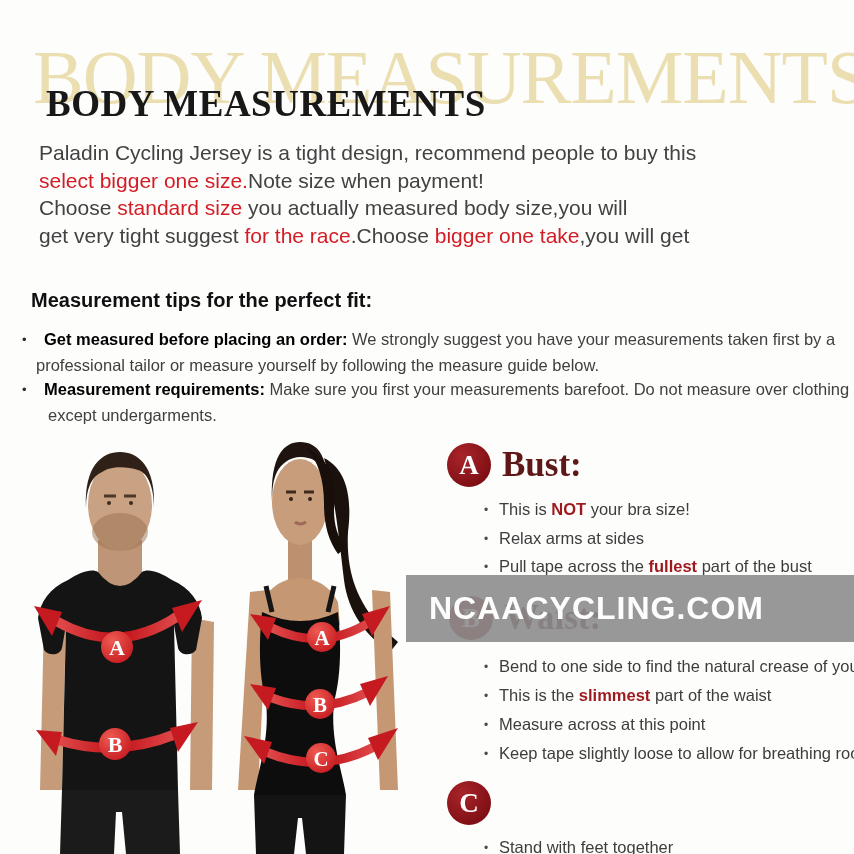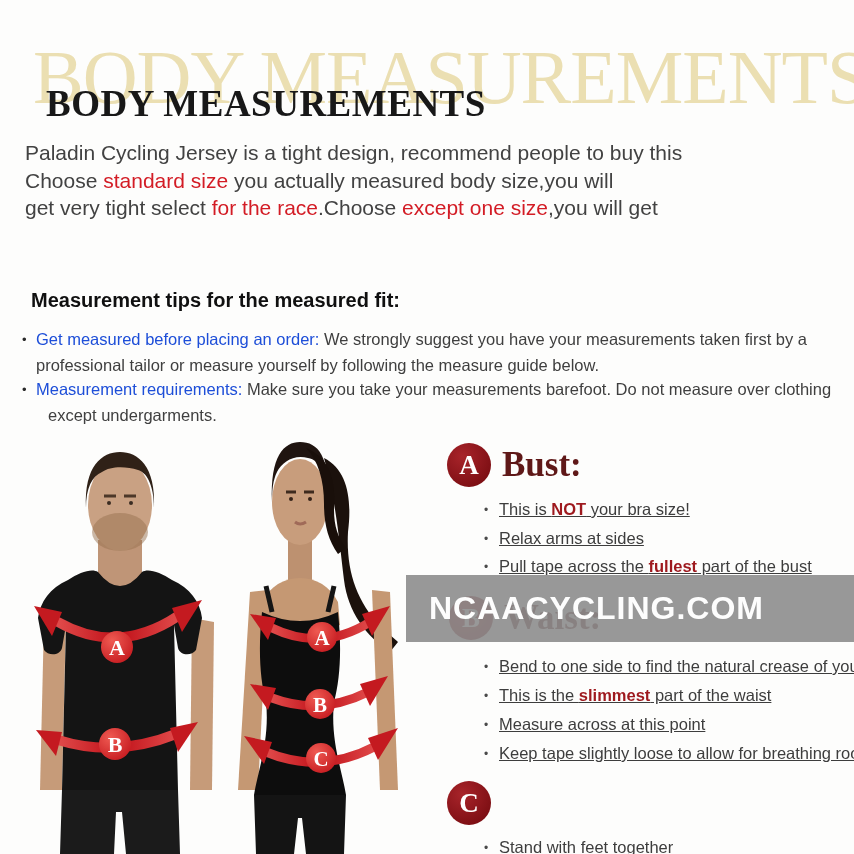--- a/index.html
+++ b/index.html
@@ -14,54 +14,54 @@
     color:#ebdfb2;letter-spacing:-1px;
   }
   
   .title{
     position:absolute;left:46px;top:82px;margin:0;white-space:nowrap;
     font-family:"Liberation Serif",serif;font-size:37px;font-weight:bold;
     color:#181818;letter-spacing:0.5px;
   }
   
   .intro{
-    position:absolute;left:25px;top:139px;
+    position:absolute;left:39px;top:139px;
     font-size:21px;line-height:27.6px;color:#424242;white-space:nowrap;
   }
   .intro .red{color:#d31c25;}
   
   .tips-heading{
     position:absolute;left:31px;top:289px;margin:0;
     font-size:20px;font-weight:bold;color:#101010;white-space:nowrap;
   }
   .tip{position:absolute;left:22px;width:1100px;font-size:16.5px;line-height:25.5px;color:#3f3f3f;}
   .tip-line1{white-space:nowrap;}
   .dot2{display:inline-block;width:14px;color:#2a2a2a;font-size:13px;vertical-align:1px;}
-  .tip-lead{font-weight:normal;color:#1d4ed8;}
+  .tip-lead{font-weight:bold;color:#000000;margin-left:8px;}
   .tip-cont{white-space:nowrap;}
   .tip-cont.c1{margin-left:14px;}
   .tip-cont.c2{margin-left:26px;}
   
   .figures{position:absolute;left:0;top:440px;z-index:0;}
   
   .sec{position:absolute;display:flex;align-items:center;gap:11px;z-index:1;}
   .sec-a{left:447px;top:443px;}
   .sec-b{left:449px;top:596px;}
   .sec-c{left:447px;top:781px;}
   .badge{
     width:44px;height:44px;border-radius:50%;flex:0 0 44px;
     display:flex;align-items:center;justify-content:center;
     background:radial-gradient(circle at 35% 30%, #a8242a 0%, #7e0f14 75%);
     color:#ffffff;font-family:"Liberation Serif",serif;font-size:27px;font-weight:bold;
   }
   .sec-heading{
     font-family:"Liberation Serif",serif;font-size:35px;font-weight:bold;
     color:#5f1818;white-space:nowrap;
   }
-  .bullets{position:absolute;left:484px;font-size:16.5px;color:#3d3d3d;z-index:1;text-decoration:underline;}
+  .bullets{position:absolute;left:484px;font-size:16.5px;color:#3d3d3d;z-index:1;}
   .bul-a{top:496px;line-height:27.5px;}
   .bul-b{top:652px;line-height:28px;}
   .bul-c{top:833px;line-height:28px;}
   .bullet{white-space:nowrap;}
   .bullet .dot{display:inline-block;width:15px;color:#4a4a4a;font-size:12px;vertical-align:1px;}
   .em{color:#9e191e;font-weight:bold;}
   
   .band{
     position:absolute;left:406px;top:575px;width:465px;height:67px;
     background:rgba(141,141,141,0.90);z-index:2;
@@ -75,36 +75,37 @@
 </head>
 <body>
 
 <div class="page">
 
   <div class="wm-title">BODY MEASUREMENTS</div>
   <h1 class="title">BODY MEASUREMENTS</h1>
 
   <div class="intro">
       <div class="line"><span>Paladin Cycling Jersey is a tight design, recommend people to buy this</span></div>
+      <div class="line"><span class="red">select bigger one size.</span><span>Note size when payment!</span></div>
       <div class="line"><span>Choose </span><span class="red">standard size</span><span> you actually measured body size,you will</span></div>
-      <div class="line"><span>get very tight select </span><span class="red">for the race</span><span>.Choose </span><span class="red">except one size</span><span>,you will get</span></div>
-    </div>
-
-  <h2 class="tips-heading">Measurement tips for the measured fit:</h2>
+      <div class="line"><span>get very tight suggest </span><span class="red">for the race</span><span>.Choose </span><span class="red">bigger one take</span><span>,you will get</span></div>
+    </div>
+
+  <h2 class="tips-heading">Measurement tips for the perfect fit:</h2>
 
   <div class="tip" style="top:327px">
     <div class="tip-line1">
       <span class="dot2">•</span><span class="tip-lead">Get measured before placing an order:</span><span class="tip-rest"> We strongly suggest you have your measurements taken first by a</span>
     </div>
     <div class="tip-cont c1">professional tailor or measure yourself by following the measure guide below.</div>
   </div>
 
   <div class="tip" style="top:377px">
     <div class="tip-line1">
-      <span class="dot2">•</span><span class="tip-lead">Measurement requirements:</span><span class="tip-rest"> Make sure you take your measurements barefoot. Do not measure over clothing</span>
+      <span class="dot2">•</span><span class="tip-lead">Measurement requirements:</span><span class="tip-rest"> Make sure you first your measurements barefoot. Do not measure over clothing</span>
     </div>
     <div class="tip-cont c2">except undergarments.</div>
   </div>
 
   <svg class="figures" width="440" height="414" viewBox="0 0 440 414">
     <defs>
       <linearGradient id="gradRed" x1="0" y1="0" x2="1" y2="0">
         <stop offset="0" stop-color="#e04a4a"></stop>
         <stop offset="0.5" stop-color="#c01018"></stop>
         <stop offset="1" stop-color="#e04a4a"></stop>

